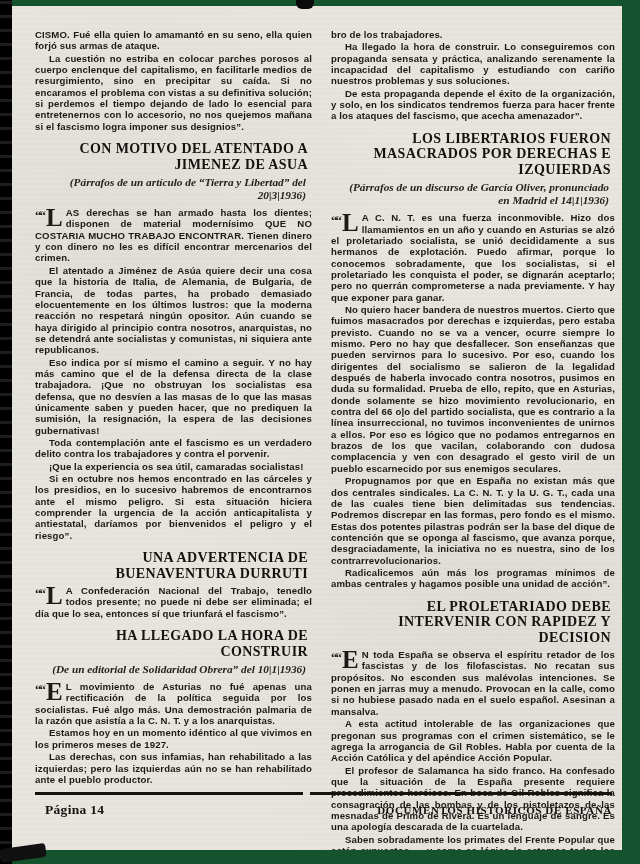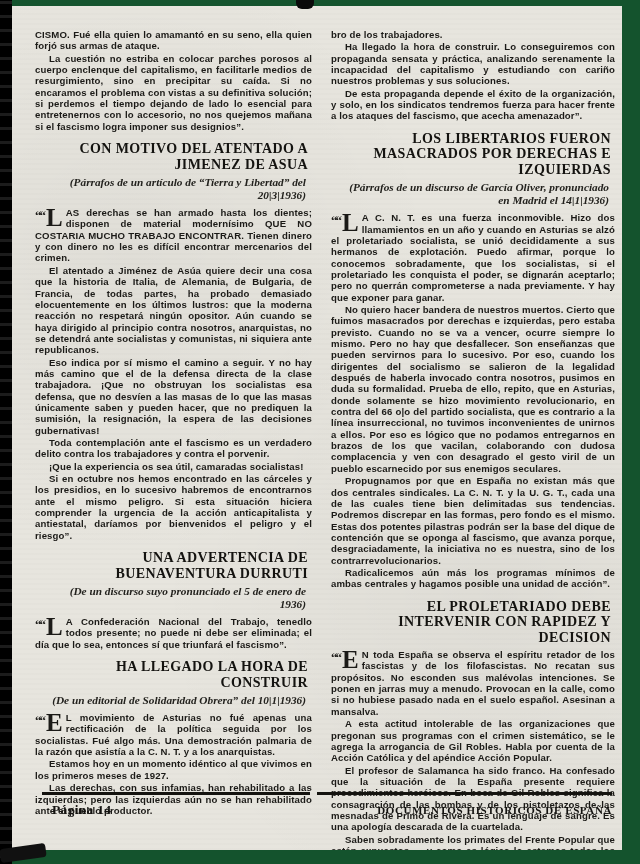--- a/index.html
+++ b/index.html
@@ -54,21 +54,21 @@
   .leadwrap{float:left;margin:0 3px 0 0;height:21px;}
   .oq{
     font-family:"Liberation Serif",serif;
     font-size:13px;font-weight:700;vertical-align:6px;letter-spacing:-2px;margin-right:2px;
   }
   .dc{
     font-family:"Liberation Serif",serif;
     font-size:25px;line-height:21px;font-weight:700;
   }
 
-  .footer{position:absolute;left:30px;right:10px;top:786px;}
+  .footer{position:absolute;left:23px;right:10px;top:786px;}
   .frule{display:flex;gap:7px;}
   .frule .seg{height:3px;background:#14130f;}
   .frule .seg.a{width:268px;}
   .frule .seg.b{flex:1;}
   .frow{
     display:flex;justify-content:space-between;align-items:baseline;
     margin-top:7px;font-family:"Liberation Serif",serif;font-weight:700;color:#131210;
   }
   .fleft{font-size:13.5px;letter-spacing:.3px;margin-left:10px;}
   .fright{font-size:11px;letter-spacing:.6px;}
@@ -98,21 +98,20 @@
         <p class="bp lead-p">
           <span class="leadwrap"><span class="oq">““</span><span class="dc">L</span></span><span>AS derechas se han armado hasta los dientes; disponen de material modernísimo QUE NO COSTARIA MUCHO TRABAJO ENCONTRAR. Tienen dinero y con dinero no les es difícil encontrar mercenarios del crimen.</span>
         </p>
         <p class="bp">El atentado a Jiménez de Asúa quiere decir una cosa que la historia de Italia, de Alemania, de Bulgaria, de Francia, de todas partes, ha probado demasiado elocuentemente en los últimos lustros: que la moderna reacción no respetará ningún opositor. Aún cuando se haya dirigido al principio contra nosotros, anarquistas, no se detendrá ante socialistas y comunistas, ni siquiera ante republicanos.</p>
         <p class="bp">Eso indica por sí mismo el camino a seguir. Y no hay más camino que el de la defensa directa de la clase trabajadora. ¡Que no obstruyan los socialistas esa defensa, que no desvíen a las masas de lo que las masas únicamente saben y pueden hacer, que no prediquen la sumisión, la resignación, la espera de las decisiones gubernativas!</p>
         <p class="bp">Toda contemplación ante el fascismo es un verdadero delito contra los trabajadores y contra el porvenir.</p>
         <p class="bp">¡Que la experiencia os sea útil, camaradas socialistas!</p>
         <p class="bp">Si en octubre nos hemos encontrado en las cárceles y los presidios, en lo sucesivo habremos de encontrarnos ante el mismo peligro. Si esta situación hiciera comprender la urgencia de la acción anticapitalista y antiestatal, daríamos por bienvenidos el peligro y el riesgo”.</p>
 
         <h2 class="sec">UNA ADVERTENCIA DE BUENAVENTURA DURRUTI</h2>
-        <p class="sub">(De un discurso suyo pronunciado el 5 de enero de 1936)</p>
         <p class="bp lead-p">
           <span class="leadwrap"><span class="oq">““</span><span class="dc">L</span></span><span>A Confederación Nacional del Trabajo, tenedlo todos presente; no puede ni debe ser eliminada; el día que lo sea, entonces sí que triunfará el fascismo”.</span>
         </p>
 
         <h2 class="sec">HA LLEGADO LA HORA DE CONSTRUIR</h2>
         <p class="sub">(De un editorial de Solidaridad Obrera” del 10|1|1936)</p>
         <p class="bp lead-p">
           <span class="leadwrap"><span class="oq">““</span><span class="dc">E</span></span><span>L movimiento de Asturias no fué apenas una rectificación de la política seguida por los socialistas. Fué algo más. Una demostración palmaria de la razón que asistía a la C. N. T. y a los anarquistas.</span>
         </p>
         <p class="bp">Estamos hoy en un momento idéntico al que vivimos en los primeros meses de 1927.</p>

